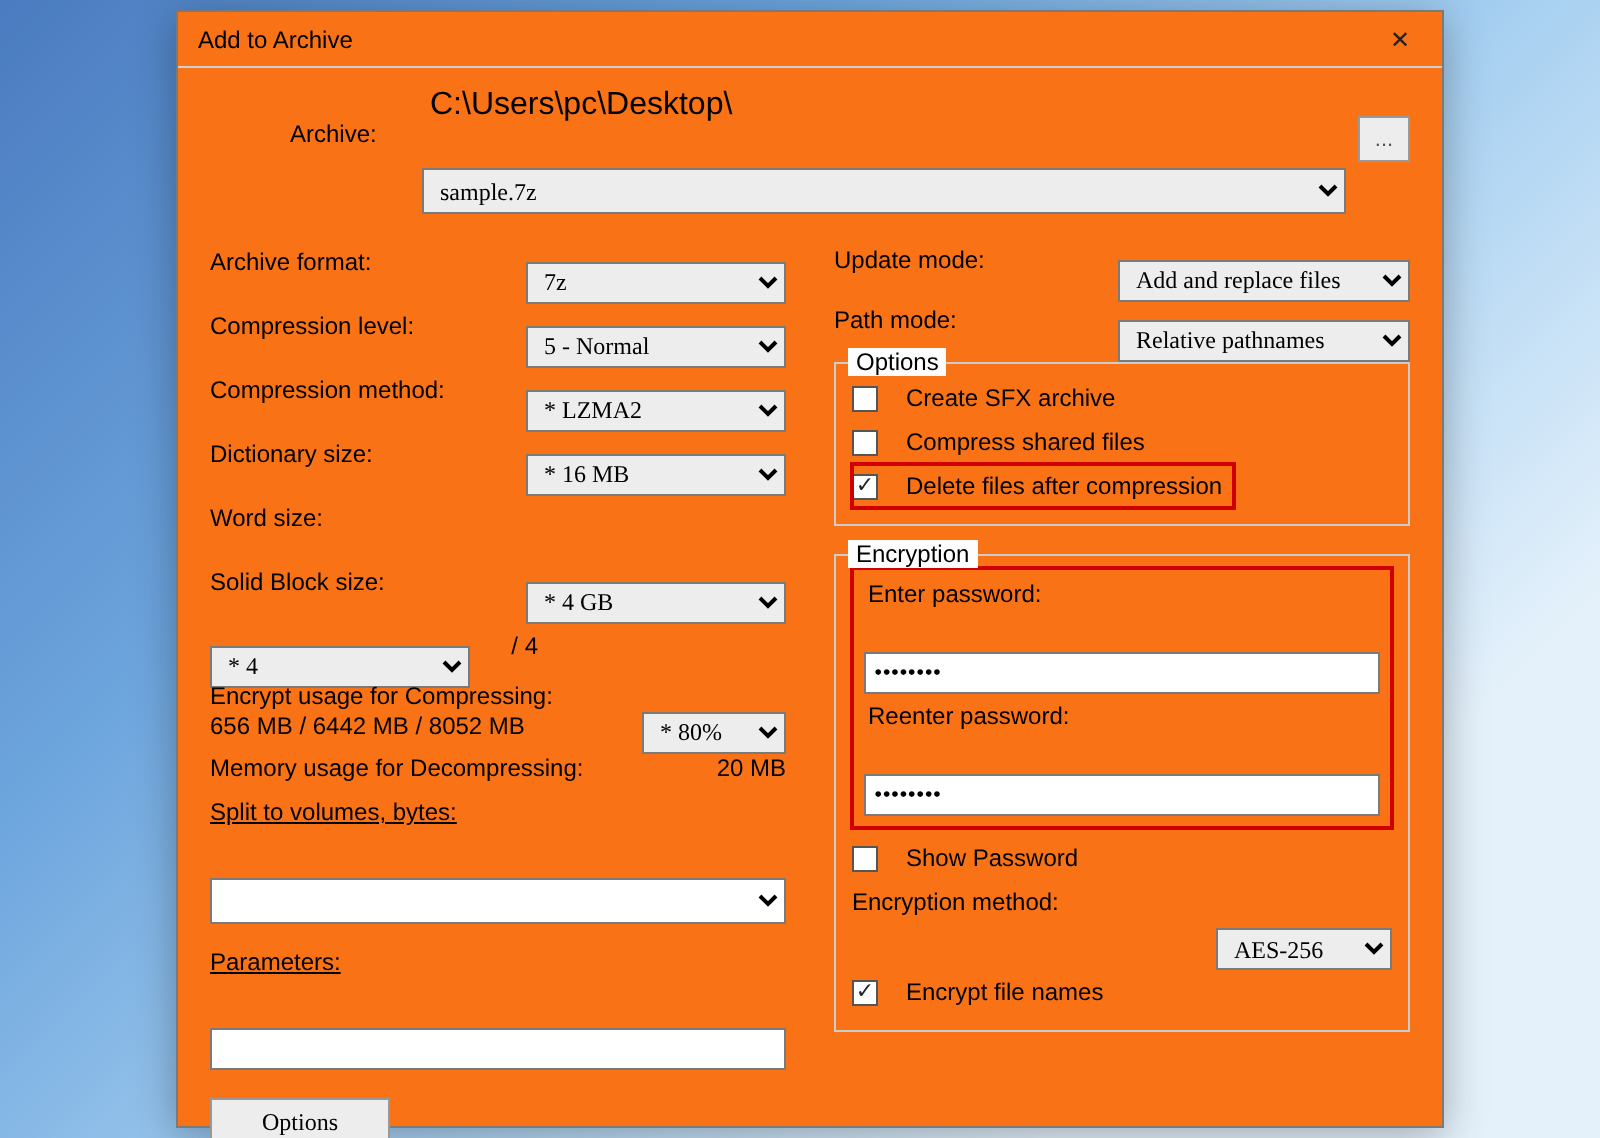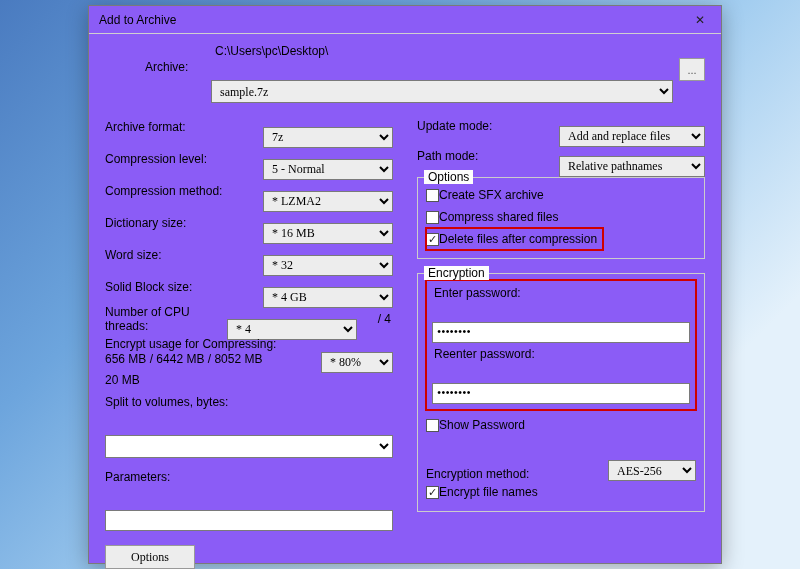--- a/index.html
+++ b/index.html
@@ -4,72 +4,72 @@
 <style>
   * { box-sizing: border-box; }
   html, body { margin:0; padding:0; }
   body {
     font: 12px 'Segoe UI', Tahoma, sans-serif;
     background: linear-gradient(135deg,#4a7bc0 0%,#6da5dd 30%,#a4cef0 55%,#e4f1fb 80%);
     width:800px; height:569px; position:relative; overflow:hidden;
   }
   .dialog {
     position:absolute; left:88px; top:5px; width:634px; height:559px;
-    background:#8b5cf6; border:1px solid #7a7a7a;
+    background:#f97316; border:1px solid #7a7a7a;
     box-shadow:0 4px 20px rgba(0,0,0,.3);
     display:flex; flex-direction:column;
   }
   .titlebar {
     height:28px; display:flex; align-items:center; justify-content:space-between;
     padding:0 0 0 10px; border-bottom:1px solid #d0d0d0;
   }
   .titlebar span { font-size:12px; }
   .close {
     width:42px; height:28px; display:flex; align-items:center; justify-content:center;
     font-size:14px; color:#222;
   }
   .body { flex:1; padding:8px 16px; display:flex; flex-direction:column; }
   .archive-row { display:flex; align-items:flex-start; gap:6px; margin-bottom:10px; }
   .archive-row .lbl { width:60px; padding-top:18px;margin-left:40px; }
   .archive-row .col { flex:1; }
-  .archive-row .col .path { font-size:12px; padding:2px 0 2px 4px; }
+  .archive-row .col .path { font-size:16px; padding:2px 0 2px 4px; }
   select, input[type=text], input[type=password] {
     height:21px; border:1px solid #7a7a7a; background:#fff; font:12px 'Segoe UI'; padding:0 4px;margin-top:20px;
   }
   select { background:#ededed; }
   .input-full { width:100%; }
   .browse {
     width:26px; height:23px; border:1px solid #999; background:#ededed;
     display:flex; align-items:center; justify-content:center; color:#555; font-size:11px;
   }
   .cols { display:flex; gap:24px; flex:1; }
   .left, .right { flex:1; display:flex; flex-direction:column; gap:4px; }
   .frow { display:flex; align-items:center; height:28px; }
   .frow .fl { flex:1; }
   .frow select { width:130px; }
   .small-sel { width:72px; }
   .mem-row { display:flex; align-items:flex-start; }
   .mem-row .txt { flex:1; font-size:12px; line-height:15px; }
   .mem-d { display:flex; justify-content:space-between; height:18px; align-items:center; }
-  .split-lbl, .param-lbl { height:18px; display:flex; align-items:center; }
+  .split-lbl, .param-lbl { height:18px; display:flex; align-items:center;text-decoration:underline; }
   .rrow { display:flex; align-items:center; height:26px; }
   .rrow .fl { flex:1; }
   .rrow select { width:146px; }
   .group { border:1px solid #ccc; padding:6px 8px 8px 8px; margin-top:4px; position:relative; }
   .group-title { position:absolute; top:-8px; left:6px; background:#fdfdfd; padding:0 4px; font-size:12px; }
-  .chk { display:flex; align-items:center; gap:0; height:22px; font-size:12px; }
+  .chk { display:flex; align-items:center; gap:14px; height:22px; font-size:12px; }
   .chk .box {
     width:13px; height:13px; border:1px solid #555; background:#fff; display:flex; align-items:center; justify-content:center;
   }
   .chk .tick { font-size:11px; line-height:1; color:#222; }
   .hl-red { outline:2px solid #d00000; outline-offset:-1px; }
   .enc-inner { padding:2px 4px; }
   .enc-lbl { font-size:12px; margin:4px 0 2px 2px; }
   .enc-inner input[type=password] { width:100%; }
-  .enc-meth { display:flex; align-items:flex-end; gap:16px; margin-top:4px; }
+  .enc-meth { display:flex; align-items:flex-start; gap:16px; margin-top:4px; }
   .enc-meth .fl { flex:1; }
   .enc-meth select { width:88px; }
   .opt-btn {
     width:90px; height:24px; border:1px solid #999; background:#ededed; font:12px 'Segoe UI'; text-align:center; line-height:22px;
     margin-top:10px;
   }
   .footer { display:flex; justify-content:flex-end; gap:12px; padding:6px 4px 0 0; }
   .btn {
     width:90px; height:24px; border:1px solid #999; background:#ededed; font:12px 'Segoe UI'; text-align:center; line-height:22px;
   }
@@ -117,39 +117,38 @@
         <div class="frow">
             <div class="fl">Compression method:</div>
             <select><option>* LZMA2</option></select>
           </div>
         <div class="frow">
             <div class="fl">Dictionary size:</div>
             <select><option>* 16 MB</option></select>
           </div>
         <div class="frow">
             <div class="fl">Word size:</div>
-            <select><option>* 32</option></select>
           </div>
         <div class="frow">
             <div class="fl">Solid Block size:</div>
             <select><option>* 4 GB</option></select>
           </div>
         <div class="frow">
-          <div class="fl">Number of CPU threads:</div>
           <select class="small-sel"><option>* 4</option></select>
           <div style="width:36px;text-align:right;padding-right:2px">/ 4</div>
         </div>
         <div class="mem-row" style="height:30px;align-items:center">
           <div class="txt">
             <div>Encrypt usage for Compressing:</div>
             <div>656 MB / 6442 MB / 8052 MB</div>
           </div>
           <select class="small-sel"><option>* 80%</option></select>
         </div>
         <div class="mem-d">
+          <div>Memory usage for Decompressing:</div>
           <div>20 MB</div>
         </div>
         <div class="split-lbl">Split to volumes, bytes:</div>
         <select class="sel-wide" style="background:#fff"><option></option></select>
         <div class="param-lbl" style="margin-top:6px">Parameters:</div>
         <input type="text" class="input-full" value="" style="">
         <div class="opt-btn">Options</div>
       </div>
 
       <div class="right">

